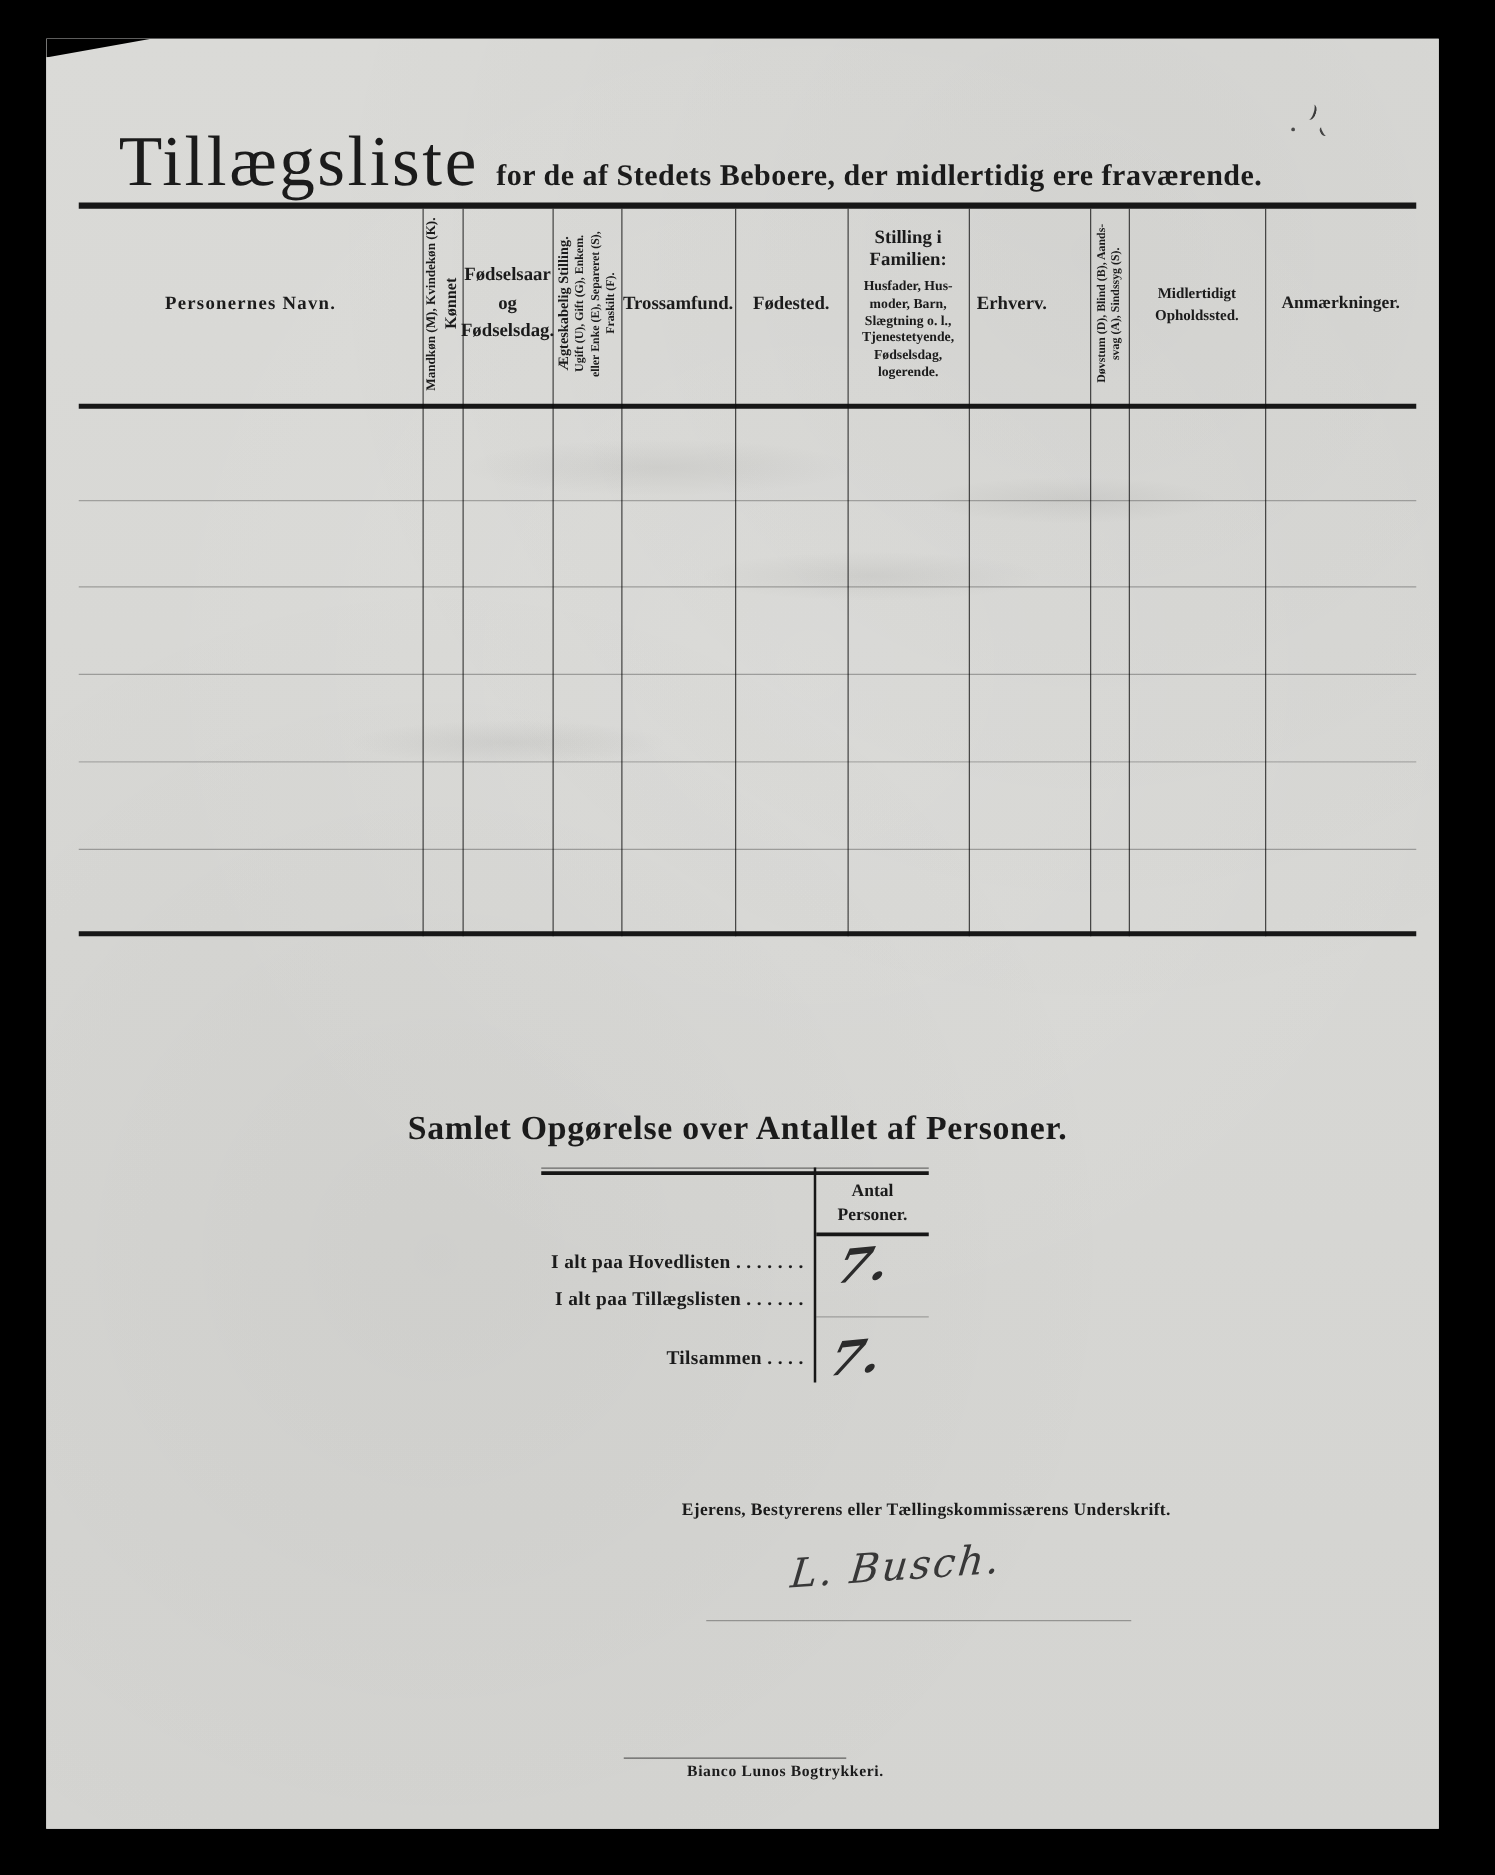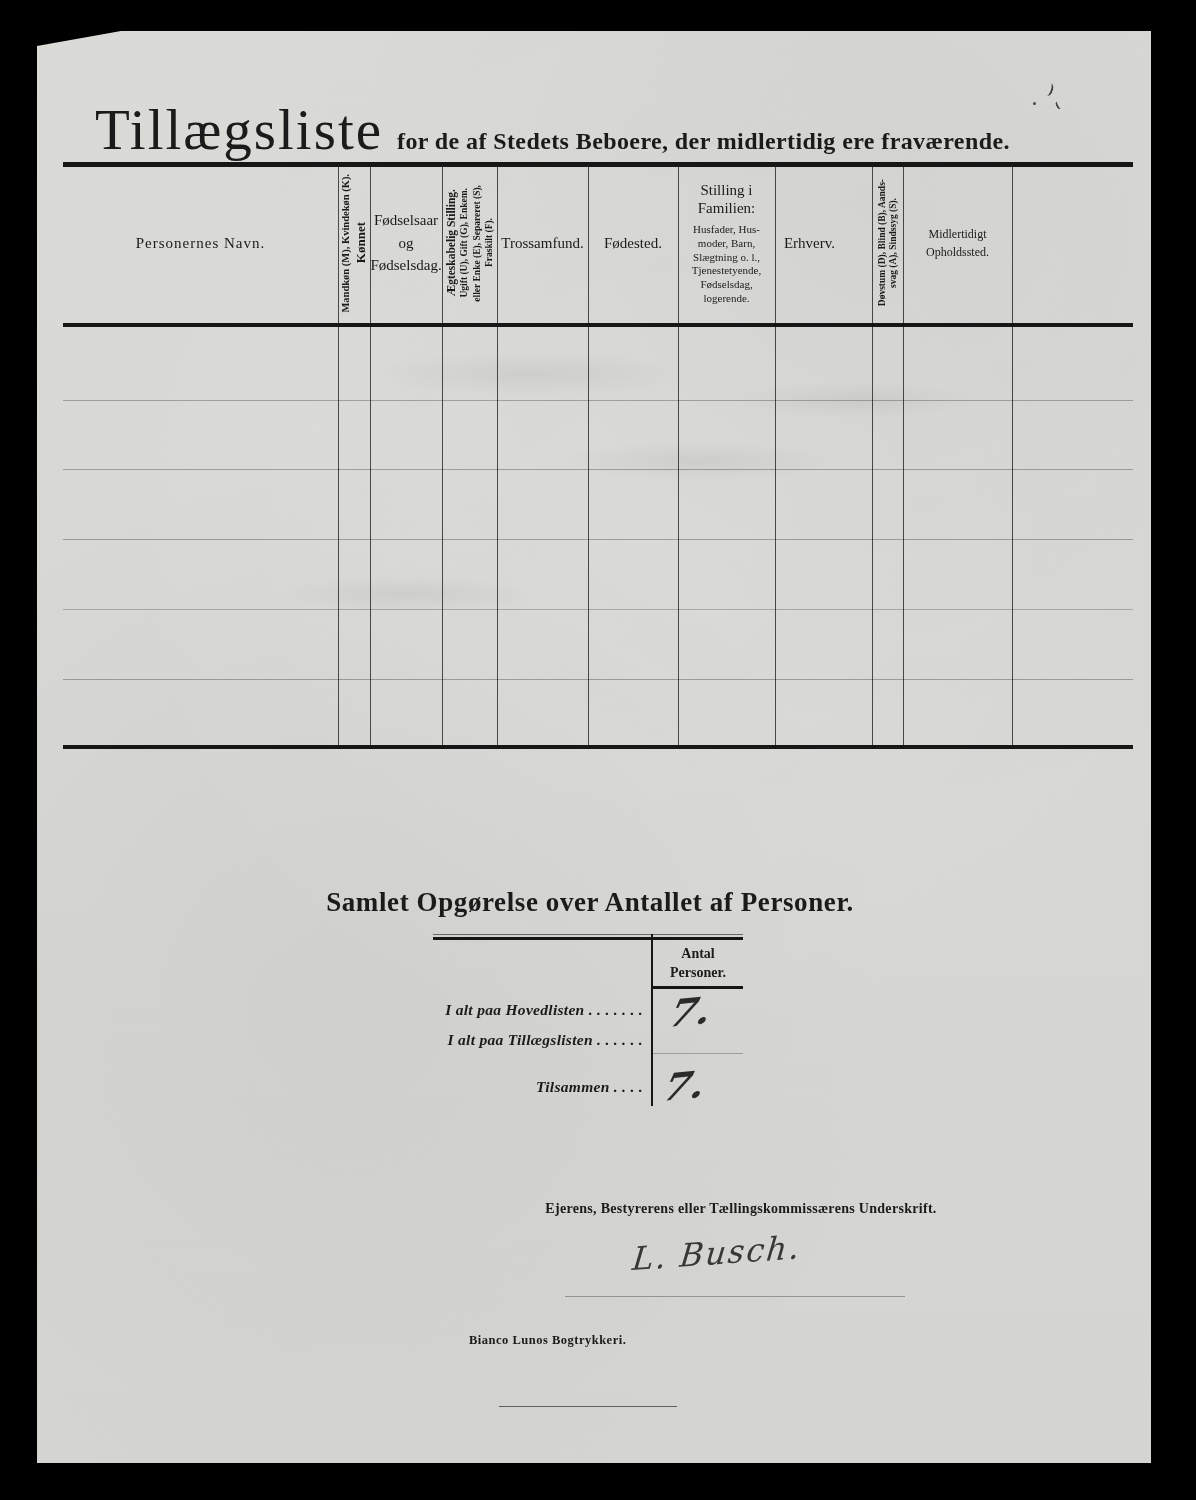--- a/index.html
+++ b/index.html
@@ -34,57 +34,57 @@
   .rule-headbottom{left:26px;top:292px;width:1070px;height:4px;}
   .rule-bodybottom{left:26px;top:714px;width:1070px;height:4px;}
   .vline{position:absolute;width:1px;top:136px;height:582px;background:rgba(15,15,15,0.72);}
   .rowline{position:absolute;left:26px;width:1070px;height:1px;background:rgba(0,0,0,0.28);}
   
   .hcell{
     position:absolute;top:136px;height:152px;
     display:flex;align-items:center;justify-content:center;
     text-align:center;
   }
-  .hc-bold{font-weight:normal;}
+  .hc-bold{font-weight:bold;}
   .pre{white-space:pre-line;}
   .vert{
     writing-mode:vertical-rl;
     transform:rotate(180deg);
     line-height:1.1;
     font-weight:bold;
     white-space:nowrap;
   }
   .vcell{display:flex;flex-direction:row;align-items:center;justify-content:center;gap:2px;}
   
   .sum-heading{position:absolute;left:263px;top:856px;width:580px;text-align:center;
     font-size:27px;font-weight:bold;letter-spacing:0.6px;}
   .sum-line-top1{position:absolute;left:396px;top:903px;width:310px;height:1px;background:rgba(0,0,0,0.5);}
   .sum-line-top2{position:absolute;left:396px;top:906px;width:310px;height:3px;background:#161616;}
   .sum-vline{position:absolute;left:614px;top:903px;width:2px;height:172px;background:#161616;}
   .sum-colhead{position:absolute;left:616px;top:914px;width:90px;text-align:center;
     font-size:14px;font-weight:bold;line-height:1.35;}
   .sum-headrule{position:absolute;left:616px;top:955px;width:90px;height:3px;background:#161616;}
   .sum-faintrule{position:absolute;left:616px;top:1022px;width:90px;height:1px;background:rgba(0,0,0,0.25);}
   .sum-row{position:absolute;left:280px;width:326px;text-align:right;
-    font-size:15.5px;font-weight:bold;letter-spacing:0.3px;font-style:italic;}
+    font-size:15.5px;font-weight:bold;letter-spacing:0.3px;}
   .handwrit{
     position:absolute;
     font-family:"DejaVu Serif",serif;font-style:italic;font-weight:600;
     font-size:38px;color:#2b2b2b;
     transform:skewX(-20deg) rotate(-6deg);
   }
   
   .sig-label{position:absolute;left:414px;top:1170px;width:580px;text-align:center;
     font-size:14px;font-weight:bold;letter-spacing:0.3px;}
   .sig-hand{position:absolute;left:570px;top:1203px;width:220px;text-align:center;
     font-family:"DejaVu Serif",serif;font-style:italic;font-size:32px;color:#383838;
     transform:rotate(-4deg) skewX(-10deg);letter-spacing:2px;}
   .sig-line{position:absolute;left:528px;top:1265px;width:340px;height:1px;background:rgba(0,0,0,0.3);}
   .imp-line{position:absolute;left:462px;top:1375px;width:178px;height:1px;background:rgba(0,0,0,0.55);}
-  .imprint{position:absolute;left:432px;top:1302px;width:238px;text-align:left;
+  .imprint{position:absolute;left:432px;top:1379px;width:238px;text-align:right;
     font-size:12.5px;font-weight:bold;letter-spacing:0.5px;}
   
   .speck{position:absolute;}
   .speck1{left:1008px;top:52px;width:6px;height:13px;border-right:2px solid #3a3a3a;border-radius:50%;transform:rotate(18deg);}
   .speck2{left:996px;top:71px;width:3px;height:3px;background:#4a4a4a;border-radius:50%;}
   .speck3{left:1019px;top:70px;width:4px;height:8px;border-left:2px solid #454545;border-radius:50%;transform:rotate(-28deg);}
   .smudge{position:absolute;background:radial-gradient(ellipse,rgba(60,60,60,0.07),transparent 70%);}
 </style>
 </head>
 <body>
@@ -153,20 +153,21 @@
   <div class="hcell hc-bold" style="left:724px;width:97px;font-size:15px">Erhverv.</div>
 
   <div class="hcell vcell" style="left:835px;width:31px;gap:1px">
     <span class="vert" style="font-size:9.5px">Døvstum (D), Blind (B), Aands-</span>
     <span class="vert" style="font-size:9.5px">svag (A), Sindssyg (S).</span>
   </div>
 
   <div class="hcell hc-bold pre" style="left:866px;width:109px;font-size:12px;line-height:1.5">Midlertidigt
 Opholdssted.</div>
 
+  <div class="hcell hc-bold" style="left:975px;width:121px;font-size:14px">Anmærkninger.</div>
 
   <div style="position:absolute;left:26px;top:296px;width:1070px;height:418px"></div>
 
   <div class="smudge" style="left:330px;top:320px;width:320px;height:46px"></div>
   <div class="smudge" style="left:520px;top:410px;width:280px;height:40px"></div>
   <div class="smudge" style="left:240px;top:545px;width:260px;height:36px"></div>
   <div class="smudge" style="left:700px;top:350px;width:240px;height:38px"></div>
 
   <div class="sum-heading">Samlet Opgørelse over Antallet af Personer.</div>
   <div class="sum-line-top1"></div>

